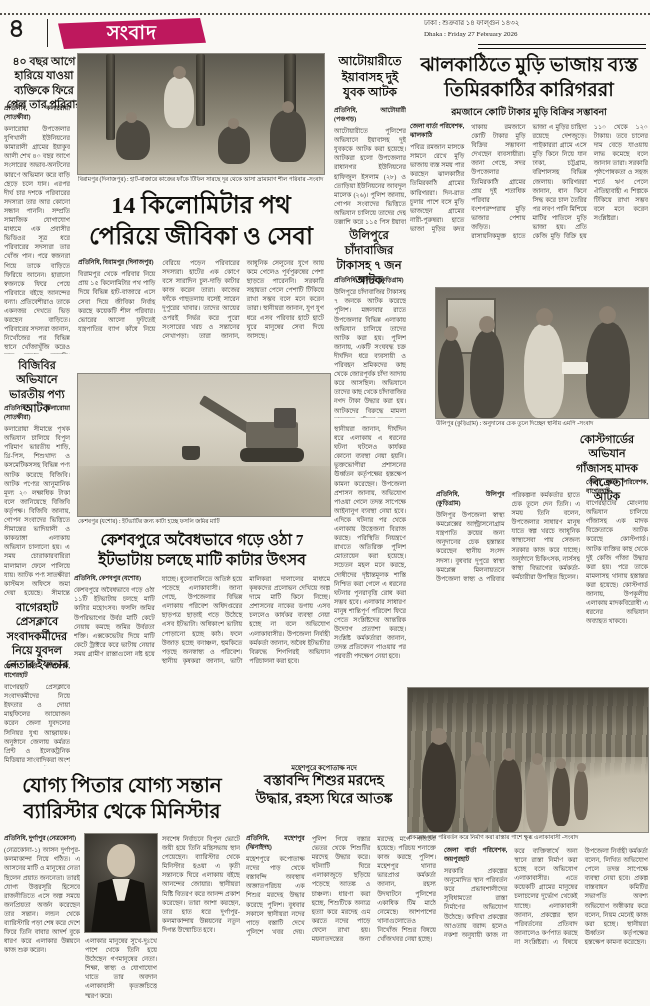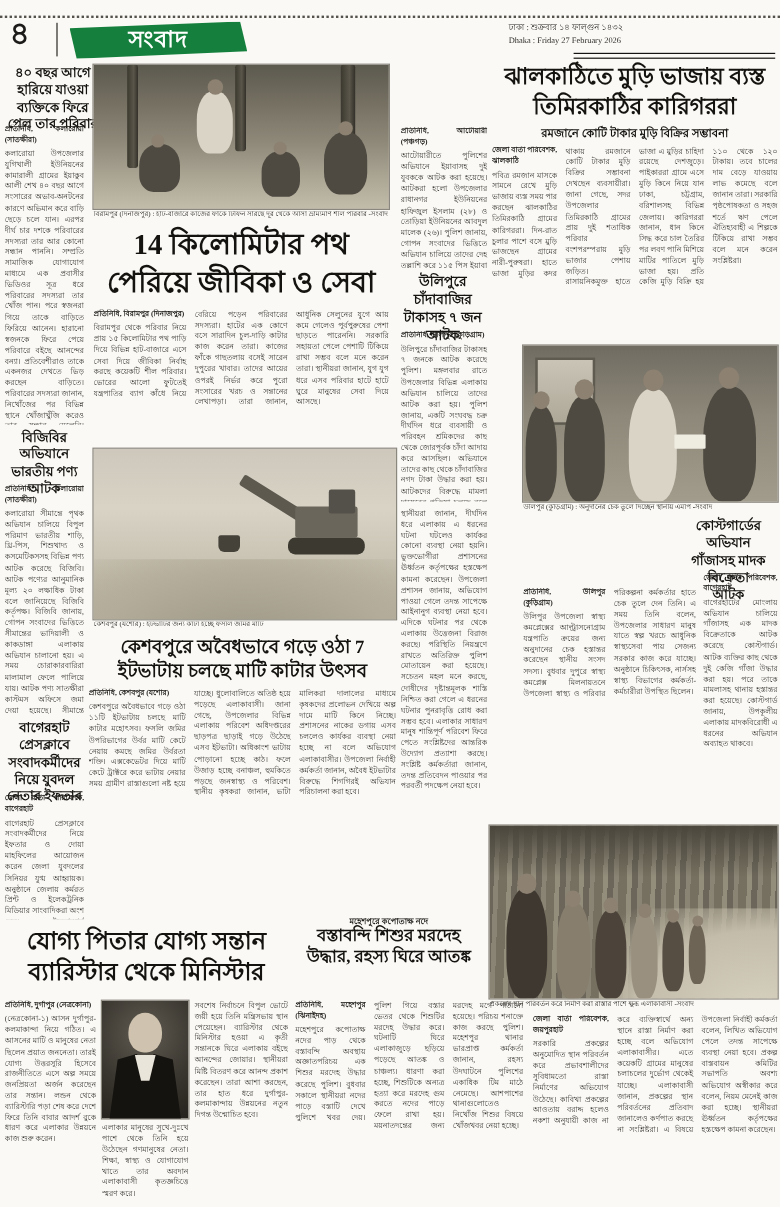--- a/index.html
+++ b/index.html
@@ -3,21 +3,21 @@
 <meta charset="utf-8">
 <style>
   html,body{margin:0;padding:0;}
   body{width:650px;height:1006px;background:#efede8;font-family:"Liberation Serif","DejaVu Serif",serif;}
   .page{position:relative;width:650px;height:1006px;background:#faf9f5;overflow:hidden;color:#1c1b19;}
   .abs{position:absolute;}
   
   .top-dotted{left:0;top:13px;width:650px;border-top:2px dotted #55524c;}
   .page-num{left:8px;top:16px;font-size:26px;font-weight:bold;line-height:1;}
   .pn-div{left:47px;top:19px;height:28px;border-left:1.5px solid #2a2824;}
-  .flag{left:58px;top:18px;width:148px;height:31px;background:#15803d;
+  .flag{left:58px;top:18px;width:148px;height:31px;background:#be185d;
         clip-path:polygon(0 18%,96% 0,100% 80%,4% 100%);
         display:flex;align-items:center;justify-content:center;}
   .flag span{color:#fff;font-weight:bold;font-size:19px;letter-spacing:1px;}
   .dateline{left:424px;top:18px;width:226px;font-size:7px;line-height:1.6;color:#2c2a26;}
   .date-rule{left:478px;top:44px;width:168px;height:3px;border-top:1px solid #141311;border-bottom:1px solid #141311;}
   
   .hl{font-weight:bold;text-align:center;color:#14130f;}
   .hl-sm{font-size:11px;line-height:1.3;}
   .hl-md{font-size:14px;line-height:1.28;}
   .hl-lg{font-size:19px;line-height:1.32;}
@@ -122,20 +122,21 @@
     <div class="ph exc-track" style="left:162px;top:74px;width:64px;height:14px;"></div>
   </div>
   <div class="abs caption" style="left:78px;top:518px;width:252px;">কেশবপুর (যশোর) : ইটভাটির জন্য কাটা হচ্ছে ফসলি জমির মাটি</div>
 
   <div class="abs hl" style="left:72px;top:530px;width:260px;font-size:15.5px;line-height:1.3;">কেশবপুরে অবৈধভাবে গড়ে ওঠা 7 ইটভাটায় চলছে মাটি কাটার উৎসব</div>
   <div class="abs bodytext cols3" style="left:74px;top:574px;width:256px;height:190px;">
     <span class="byline">প্রতিনিধি, কেশবপুর (যশোর)</span>
     <span>কেশবপুরে অবৈধভাবে গড়ে ওঠা ১১টি ইটভাটায় চলছে মাটি কাটার মহোৎসব। ফসলি জমির উপরিভাগের উর্বর মাটি কেটে নেয়ায় কমছে জমির উর্বরতা শক্তি। এক্সকেভেটর দিয়ে মাটি কেটে ট্রাক্টরে করে ভাটায় নেয়ার সময় গ্রামীণ রাস্তাগুলো নষ্ট হয়ে যাচ্ছে। ধুলোবালিতে অতিষ্ঠ হয়ে পড়েছে এলাকাবাসী। জানা গেছে, উপজেলার বিভিন্ন এলাকায় পরিবেশ অধিদপ্তরের ছাড়পত্র ছাড়াই গড়ে উঠেছে এসব ইটভাটা। অধিকাংশ ভাটায় পোড়ানো হচ্ছে কাঠ। ফলে উজাড় হচ্ছে বনাঞ্চল, হুমকিতে পড়ছে জনস্বাস্থ্য ও পরিবেশ। স্থানীয় কৃষকরা জানান, ভাটা মালিকরা দালালের মাধ্যমে কৃষকদের প্রলোভন দেখিয়ে অল্প দামে মাটি কিনে নিচ্ছে। প্রশাসনের নাকের ডগায় এসব চললেও কার্যকর ব্যবস্থা নেয়া হচ্ছে না বলে অভিযোগ এলাকাবাসীর। উপজেলা নির্বাহী কর্মকর্তা জানান, অবৈধ ইটভাটার বিরুদ্ধে শিগগিরই অভিযান পরিচালনা করা হবে।</span>
   </div>
 
+  <div class="abs hl" style="left:334px;top:54px;width:72px;font-size:12px;line-height:1.3;">আটোয়ারীতে ইয়াবাসহ দুই যুবক আটক</div>
   <div class="abs bodytext" style="left:334px;top:106px;width:72px;height:118px;">
     <span class="byline">প্রতিনিধি, আটোয়ারী (পঞ্চগড়)</span>
     <span>আটোয়ারীতে পুলিশের অভিযানে ইয়াবাসহ দুই যুবককে আটক করা হয়েছে। আটকরা হলো উপজেলার রাধানগর ইউনিয়নের হাফিজুল ইসলাম (২৮) ও তোড়িয়া ইউনিয়নের আবদুল মালেক (২৬)। পুলিশ জানায়, গোপন সংবাদের ভিত্তিতে অভিযান চালিয়ে তাদের দেহ তল্লাশি করে ১১৫ পিস ইয়াবা উদ্ধার করা হয়। এ ঘটনায় মাদকদ্রব্য নিয়ন্ত্রণ আইনে থানায় মামলা দায়ের করা হয়েছে। আটকদের আদালতের মাধ্যমে জেলহাজতে পাঠানো হয়েছে।</span>
   </div>
 
   <div class="abs hl" style="left:330px;top:228px;width:78px;font-size:11.5px;line-height:1.3;">উলিপুরে চাঁদাবাজির টাকাসহ ৭ জন আটক</div>
   <div class="abs bodytext" style="left:334px;top:276px;width:72px;height:142px;">
     <span class="byline">প্রতিনিধি, উলিপুর (কুড়িগ্রাম)</span>
     <span>উলিপুরে চাঁদাবাজির টাকাসহ ৭ জনকে আটক করেছে পুলিশ। মঙ্গলবার রাতে উপজেলার বিভিন্ন এলাকায় অভিযান চালিয়ে তাদের আটক করা হয়। পুলিশ জানায়, একটি সংঘবদ্ধ চক্র দীর্ঘদিন ধরে ব্যবসায়ী ও পরিবহন শ্রমিকদের কাছ থেকে জোরপূর্বক চাঁদা আদায় করে আসছিল। অভিযানে তাদের কাছ থেকে চাঁদাবাজির নগদ টাকা উদ্ধার করা হয়। আটকদের বিরুদ্ধে মামলা দায়েরের প্রক্রিয়া চলছে বলে জানিয়েছে থানা পুলিশ।</span>
   </div>

